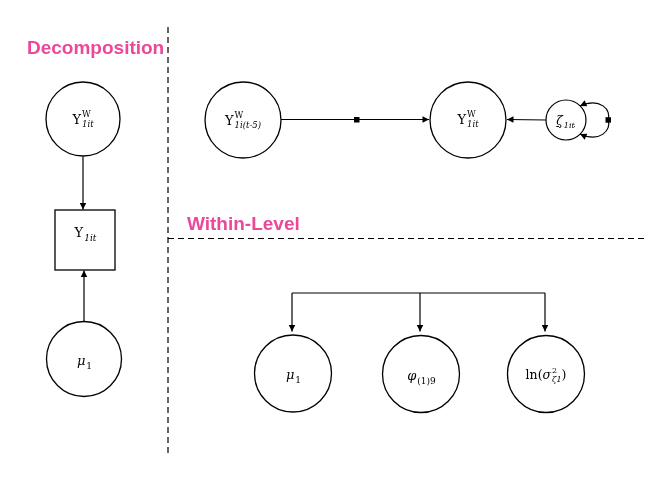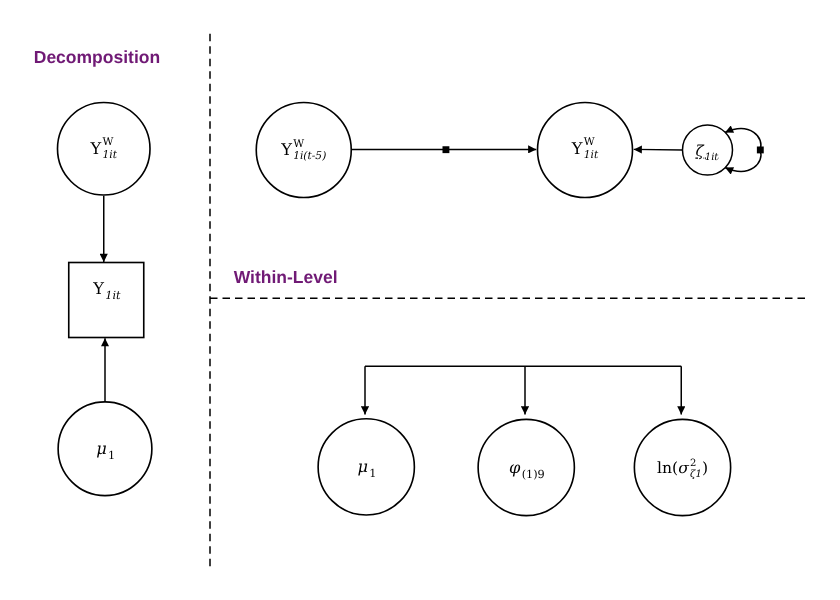--- a/index.html
+++ b/index.html
@@ -3,21 +3,21 @@
 <meta charset="utf-8">
 <style>
   html,body{margin:0;padding:0;background:#ffffff;}
   .canvas{
     position:relative;width:672px;height:480px;background:#ffffff;
     font-family:"DejaVu Serif",serif;overflow:hidden;
   }
   .canvas svg{position:absolute;left:0;top:0;}
   .title{
     position:absolute;font-family:"Liberation Sans",sans-serif;
-    font-weight:bold;font-size:14px;color:#701a75;white-space:nowrap;line-height:1;
+    font-weight:bold;font-size:19px;color:#ec4899;white-space:nowrap;line-height:1;
   }
   .node-label{
     position:absolute;transform:translate(-50%,-50%);
     color:#000;font-size:13px;white-space:nowrap;text-align:center;line-height:1;
   }
   .node-label .stack{
     display:inline-flex;flex-direction:column;align-items:flex-start;
     vertical-align:middle;line-height:1.15;font-size:8.5px;margin-left:1px;
   }
   .node-label .sub-inline{font-size:9px;position:relative;top:4px;left:1px;}

